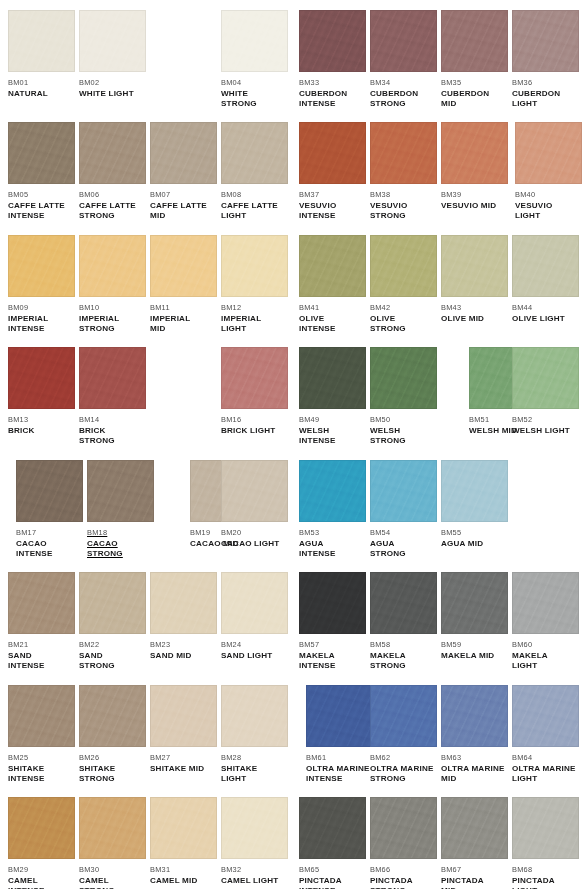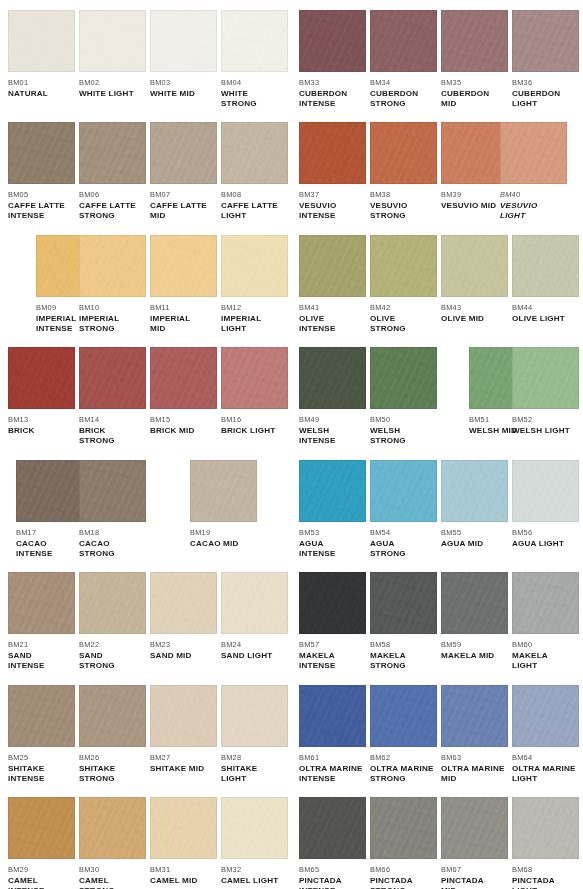--- a/index.html
+++ b/index.html
@@ -93,27 +93,20 @@
         <span class="nm-line">NATURAL</span>
       </div>
     </div>
     <div class="swatch-cell" style="left: 79px; top: 10px;">
       <div class="swatch-chip" style="background: rgb(238, 234, 224); width: 67px; height: 62px;"></div>
       <div class="swatch-code">BM02</div>
       <div class="swatch-name">
         <span class="nm-line">WHITE LIGHT</span>
       </div>
     </div>
-    <div class="swatch-cell" style="left: 150px; top: 10px;">
-      <div class="swatch-chip" style="background: rgb(240, 239, 232); width: 67px; height: 62px;"></div>
-      <div class="swatch-code">BM03</div>
-      <div class="swatch-name">
-        <span class="nm-line">WHITE MID</span>
-      </div>
-    </div>
     <div class="swatch-cell" style="left: 221px; top: 10px;">
       <div class="swatch-chip" style="background: rgb(242, 240, 230); width: 67px; height: 62px;"></div>
       <div class="swatch-code">BM04</div>
       <div class="swatch-name">
         <span class="nm-line">WHITE</span>
         <span class="nm-line">STRONG</span>
       </div>
     </div>
     <div class="swatch-cell" style="left: 299px; top: 10px;">
       <div class="swatch-chip" style="background: rgb(125, 82, 84); width: 67px; height: 62px;"></div>
@@ -195,29 +188,29 @@
         <span class="nm-line">STRONG</span>
       </div>
     </div>
     <div class="swatch-cell" style="left: 441px; top: 122px;">
       <div class="swatch-chip" style="background: rgb(203, 125, 93); width: 67px; height: 62px;"></div>
       <div class="swatch-code">BM39</div>
       <div class="swatch-name">
         <span class="nm-line">VESUVIO MID</span>
       </div>
     </div>
-    <div class="swatch-cell" style="left: 500px; top: 122px; font-style: italic;">
+    <div class="swatch-cell" style="left: 515px; top: 122px;">
       <div class="swatch-chip" style="background: rgb(213, 154, 126); width: 67px; height: 62px;"></div>
       <div class="swatch-code">BM40</div>
       <div class="swatch-name">
         <span class="nm-line">VESUVIO</span>
         <span class="nm-line">LIGHT</span>
       </div>
     </div>
-    <div class="swatch-cell" style="left: 8px; top: 235px; margin-left: 28px;">
+    <div class="swatch-cell" style="left: 8px; top: 235px;">
       <div class="swatch-chip" style="background: rgb(232, 189, 109); width: 67px; height: 62px;"></div>
       <div class="swatch-code">BM09</div>
       <div class="swatch-name">
         <span class="nm-line">IMPERIAL</span>
         <span class="nm-line">INTENSE</span>
       </div>
     </div>
     <div class="swatch-cell" style="left: 79px; top: 235px;">
       <div class="swatch-chip" style="background: rgb(238, 200, 135); width: 67px; height: 62px;"></div>
       <div class="swatch-code">BM10</div>
@@ -280,27 +273,20 @@
       </div>
     </div>
     <div class="swatch-cell" style="left: 79px; top: 347px;">
       <div class="swatch-chip" style="background: rgb(162, 81, 76); width: 67px; height: 62px;"></div>
       <div class="swatch-code">BM14</div>
       <div class="swatch-name">
         <span class="nm-line">BRICK</span>
         <span class="nm-line">STRONG</span>
       </div>
     </div>
-    <div class="swatch-cell" style="left: 150px; top: 347px;">
-      <div class="swatch-chip" style="background: rgb(171, 93, 91); width: 67px; height: 62px;"></div>
-      <div class="swatch-code">BM15</div>
-      <div class="swatch-name">
-        <span class="nm-line">BRICK MID</span>
-      </div>
-    </div>
     <div class="swatch-cell" style="left: 221px; top: 347px;">
       <div class="swatch-chip" style="background: rgb(189, 122, 118); width: 67px; height: 62px;"></div>
       <div class="swatch-code">BM16</div>
       <div class="swatch-name">
         <span class="nm-line">BRICK LIGHT</span>
       </div>
     </div>
     <div class="swatch-cell" style="left: 299px; top: 347px;">
       <div class="swatch-chip" style="background: rgb(75, 85, 68); width: 67px; height: 62px;"></div>
       <div class="swatch-code">BM49</div>
@@ -332,35 +318,42 @@
       </div>
     </div>
     <div class="swatch-cell" style="left: 8px; top: 460px; padding-left: 8px;">
       <div class="swatch-chip" style="background: rgb(123, 106, 91); width: 67px; height: 62px;"></div>
       <div class="swatch-code">BM17</div>
       <div class="swatch-name">
         <span class="nm-line">CACAO</span>
         <span class="nm-line">INTENSE</span>
       </div>
     </div>
-    <div class="swatch-cell" style="left: 79px; top: 460px;">
+    <div class="swatch-cell" style="left: 87px; top: 460px; text-decoration: underline;">
       <div class="swatch-chip" style="background: rgb(140, 122, 105); width: 67px; height: 62px;"></div>
       <div class="swatch-code">BM18</div>
       <div class="swatch-name">
         <span class="nm-line">CACAO</span>
         <span class="nm-line">STRONG</span>
       </div>
     </div>
     <div class="swatch-cell" style="left: 150px; top: 460px; padding-left: 40px;">
       <div class="swatch-chip" style="background: rgb(194, 180, 161); width: 67px; height: 62px;"></div>
       <div class="swatch-code">BM19</div>
       <div class="swatch-name">
         <span class="nm-line">CACAO MID</span>
       </div>
     </div>
+    <div class="swatch-cell" style="left: 221px; top: 460px;">
+      <div class="swatch-chip" style="background: rgb(207, 195, 177); width: 67px; height: 62px;"></div>
+      <div class="swatch-code">BM20</div>
+      <div class="swatch-name">
+        <span class="nm-line">CACAO LIGHT</span>
+      </div>
+    </div>
     <div class="swatch-cell" style="left: 299px; top: 460px;">
       <div class="swatch-chip" style="background: rgb(46, 158, 192); width: 67px; height: 62px;"></div>
       <div class="swatch-code">BM53</div>
       <div class="swatch-name">
         <span class="nm-line">AGUA</span>
         <span class="nm-line">INTENSE</span>
       </div>
     </div>
     <div class="swatch-cell" style="left: 370px; top: 460px;">
       <div class="swatch-chip" style="background: rgb(103, 180, 206); width: 67px; height: 62px;"></div>
@@ -370,27 +363,20 @@
         <span class="nm-line">STRONG</span>
       </div>
     </div>
     <div class="swatch-cell" style="left: 441px; top: 460px;">
       <div class="swatch-chip" style="background: rgb(166, 201, 213); width: 67px; height: 62px;"></div>
       <div class="swatch-code">BM55</div>
       <div class="swatch-name">
         <span class="nm-line">AGUA MID</span>
       </div>
     </div>
-    <div class="swatch-cell" style="left: 512px; top: 460px;">
-      <div class="swatch-chip" style="background: rgb(211, 220, 217); width: 67px; height: 62px;"></div>
-      <div class="swatch-code">BM56</div>
-      <div class="swatch-name">
-        <span class="nm-line">AGUA LIGHT</span>
-      </div>
-    </div>
     <div class="swatch-cell" style="left: 8px; top: 572px;">
       <div class="swatch-chip" style="background: rgb(166, 143, 120); width: 67px; height: 62px;"></div>
       <div class="swatch-code">BM21</div>
       <div class="swatch-name">
         <span class="nm-line">SAND</span>
         <span class="nm-line">INTENSE</span>
       </div>
     </div>
     <div class="swatch-cell" style="left: 79px; top: 572px;">
       <div class="swatch-chip" style="background: rgb(196, 180, 154); width: 67px; height: 62px;"></div>
@@ -469,21 +455,21 @@
       </div>
     </div>
     <div class="swatch-cell" style="left: 221px; top: 685px;">
       <div class="swatch-chip" style="background: rgb(226, 213, 193); width: 67px; height: 62px;"></div>
       <div class="swatch-code">BM28</div>
       <div class="swatch-name">
         <span class="nm-line">SHITAKE</span>
         <span class="nm-line">LIGHT</span>
       </div>
     </div>
-    <div class="swatch-cell" style="left: 299px; top: 685px;">
+    <div class="swatch-cell" style="left: 306px; top: 685px;">
       <div class="swatch-chip" style="background: rgb(65, 93, 156); width: 67px; height: 62px;"></div>
       <div class="swatch-code">BM61</div>
       <div class="swatch-name">
         <span class="nm-line">OLTRA MARINE</span>
         <span class="nm-line">INTENSE</span>
       </div>
     </div>
     <div class="swatch-cell" style="left: 370px; top: 685px;">
       <div class="swatch-chip" style="background: rgb(82, 112, 172); width: 67px; height: 62px;"></div>
       <div class="swatch-code">BM62</div>

